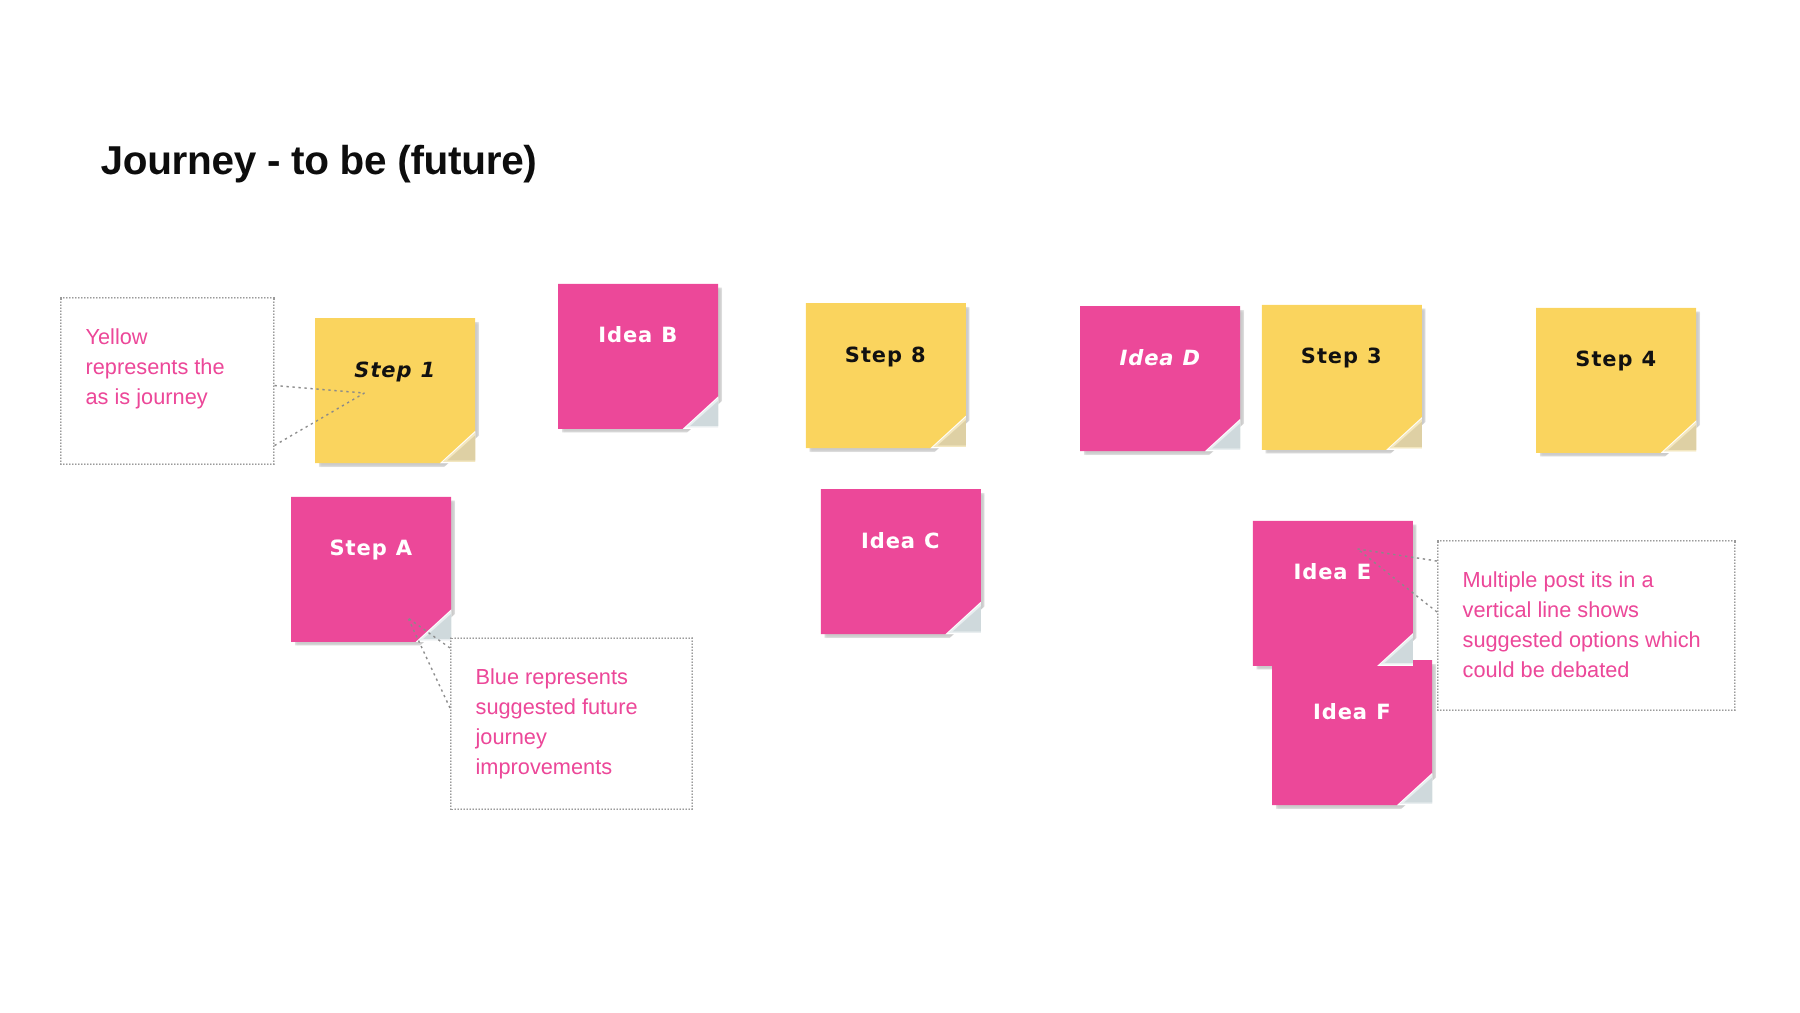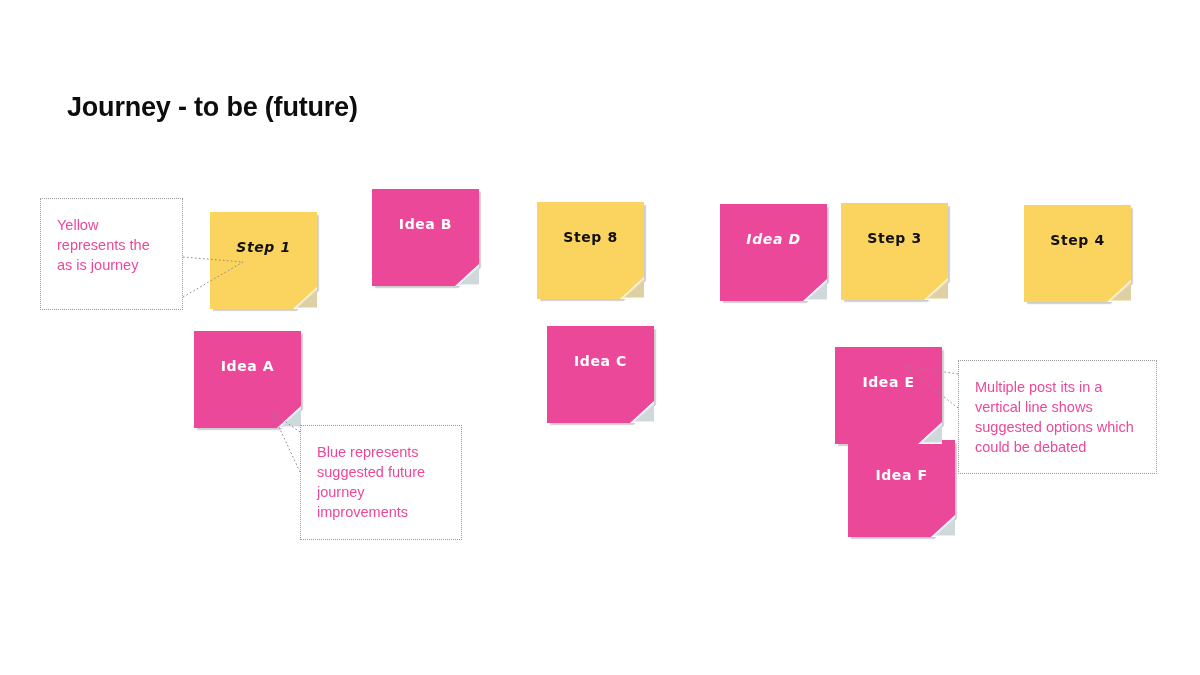--- a/index.html
+++ b/index.html
@@ -198,21 +198,21 @@
         </div>
         <div class="note-fold"><svg viewBox="0 0 24 22" width="24" height="22">
             <path d="M24 0 L24 22 L0 22 Z" fill="#ffffff"></path>
             <path d="M24 1 L24 21 L2 21 Z" fill="#f3e7c0"></path>
             <path d="M24 3 L24 20 L5 20 Z" fill="#ded0a4"></path>
           </svg></div>
       </div>
       <div class="note-wrap" style="left: 194px; top: 331px;">
         <div class="note-shadow"></div>
         <div class="note note-teal">
-          <span class="note-label">Idea A</span>
+          <span class="note-label">Step A</span>
         </div>
         <div class="note-fold"><svg viewBox="0 0 24 22" width="24" height="22">
             <path d="M24 0 L24 22 L0 22 Z" fill="#ffffff"></path>
             <path d="M24 1 L24 21 L2 21 Z" fill="#e9eef0"></path>
             <path d="M24 3 L24 20 L5 20 Z" fill="#cfd9dc"></path>
           </svg></div>
       </div>
       <div class="note-wrap" style="left: 547px; top: 326px;">
         <div class="note-shadow"></div>
         <div class="note note-teal">

